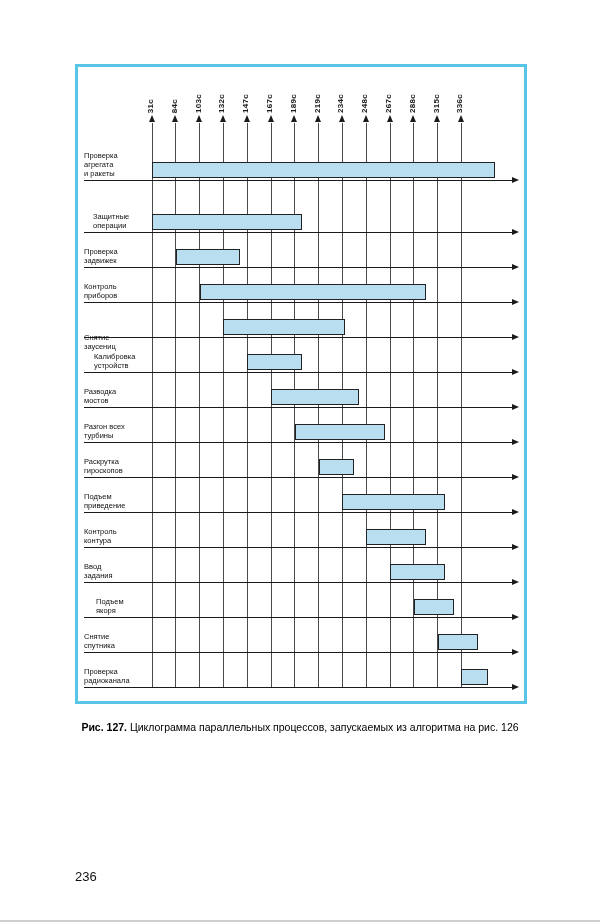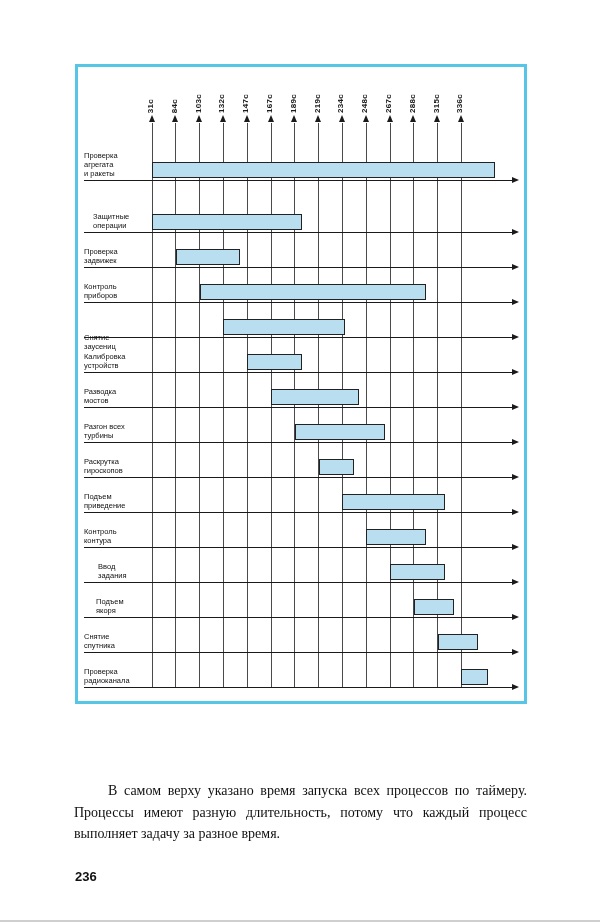--- a/index.html
+++ b/index.html
@@ -63,21 +63,21 @@
   .cap-label { font-weight:700; }
   .body-text {
     position:absolute; left:74px; top:780px; width:453px;
     font-family:"Liberation Serif", serif;
     font-size:14px; line-height:21.5px;
     text-align:justify; text-indent:34px;
     color:#111;
   }
   .page-number {
     position:absolute; left:75px; top:869px;
-    font-weight:700; font-size:13px; color:#111;
+    font-weight:400; font-size:13px; color:#111;
   }
   .page-edge {
     position:absolute; left:0; right:0; bottom:0; height:2px;
     background:#cfcfcf;
   }
 </style>
 </head>
 <body>
 
 <div class="page">
@@ -147,21 +147,21 @@
         <div class="row-label" style="left: 6px; bottom: 401px;">Контроль
 приборов</div>
         <div class="bar" style="left: 121.6px; top: 217px; width: 226.1px; background: rgb(184, 222, 240); border-color: rgb(34, 34, 34);"></div>
         <div class="hline" style="left: 6px; top: 270px; width: 428px;"></div>
         <div class="right-arrow" style="left: 434px; top: 267px;"></div>
         <div class="row-label" style="left: 6px; bottom: 350px; margin-top: 17px;">Снятие
 заусениц</div>
         <div class="bar" style="left: 145.4px; top: 252px; width: 121.38px; background: rgb(184, 222, 240); border-color: rgb(34, 34, 34);"></div>
         <div class="hline" style="left: 6px; top: 305px; width: 428px;"></div>
         <div class="right-arrow" style="left: 434px; top: 302px;"></div>
-        <div class="row-label" style="left: 6px; bottom: 331px;">Калибровка
+        <div class="row-label" style="left: 16px; bottom: 331px;">Калибровка
 устройств</div>
         <div class="bar" style="left: 169.2px; top: 287px; width: 54.74px; background: rgb(184, 222, 240); border-color: rgb(34, 34, 34);"></div>
         <div class="hline" style="left: 6px; top: 340px; width: 428px;"></div>
         <div class="right-arrow" style="left: 434px; top: 337px;"></div>
         <div class="row-label" style="left: 6px; bottom: 296px;">Разводка
 мостов</div>
         <div class="bar" style="left: 193px; top: 322px; width: 88.06px; background: rgb(184, 222, 240); border-color: rgb(34, 34, 34);"></div>
         <div class="hline" style="left: 6px; top: 375px; width: 428px;"></div>
         <div class="right-arrow" style="left: 434px; top: 372px;"></div>
         <div class="row-label" style="left: 6px; bottom: 261px;">Разгон всех
@@ -177,41 +177,44 @@
         <div class="row-label" style="left: 6px; bottom: 191px;">Подъем
 приведение</div>
         <div class="bar" style="left: 264.4px; top: 427px; width: 102.34px; background: rgb(184, 222, 240); border-color: rgb(34, 34, 34);"></div>
         <div class="hline" style="left: 6px; top: 480px; width: 428px;"></div>
         <div class="right-arrow" style="left: 434px; top: 477px;"></div>
         <div class="row-label" style="left: 6px; bottom: 156px;">Контроль
 контура</div>
         <div class="bar" style="left: 288.2px; top: 462px; width: 59.5px; background: rgb(184, 222, 240); border-color: rgb(34, 34, 34);"></div>
         <div class="hline" style="left: 6px; top: 515px; width: 428px;"></div>
         <div class="right-arrow" style="left: 434px; top: 512px;"></div>
-        <div class="row-label" style="left: 20px; bottom: 121px;">Ввод
+        <div class="row-label" style="left: 6px; bottom: 121px;">Ввод
 задания</div>
         <div class="bar" style="left: 312px; top: 497px; width: 54.74px; background: rgb(184, 222, 240); border-color: rgb(34, 34, 34);"></div>
         <div class="hline" style="left: 6px; top: 550px; width: 428px;"></div>
         <div class="right-arrow" style="left: 434px; top: 547px;"></div>
         <div class="row-label" style="left: 18px; bottom: 86px;">Подъем
 якоря</div>
         <div class="bar" style="left: 335.8px; top: 532px; width: 40.46px; background: rgb(184, 222, 240); border-color: rgb(34, 34, 34);"></div>
         <div class="hline" style="left: 6px; top: 585px; width: 428px;"></div>
         <div class="right-arrow" style="left: 434px; top: 582px;"></div>
         <div class="row-label" style="left: 6px; bottom: 51px;">Снятие
 спутника</div>
         <div class="bar" style="left: 359.6px; top: 567px; width: 40.46px; background: rgb(184, 222, 240); border-color: rgb(34, 34, 34);"></div>
         <div class="hline" style="left: 6px; top: 620px; width: 428px;"></div>
         <div class="right-arrow" style="left: 434px; top: 617px;"></div>
         <div class="row-label" style="left: 6px; bottom: 16px;">Проверка
 радиоканала</div>
         <div class="bar" style="left: 383.4px; top: 602px; width: 26.18px; background: rgb(184, 222, 240); border-color: rgb(34, 34, 34);"></div>
       </div>
   </div>
 
-
-  <p class="body-text">В самом верху указано время запуска всех процессов по таймеру. Процессы имеют разную длительность, потому что каждый процесс выполняет задачу за разное время.</p>
+  <div class="caption">
+    <span class="cap-label">Рис. 127.</span>
+    <span class="cap-text">Циклограмма параллельных процессов, запускаемых из алгоритма на рис. 126</span>
+  </div>
+
 
   <div class="page-number">236</div>
 
   <div class="page-edge"></div>
 
 </div>
 
 </body></html>

